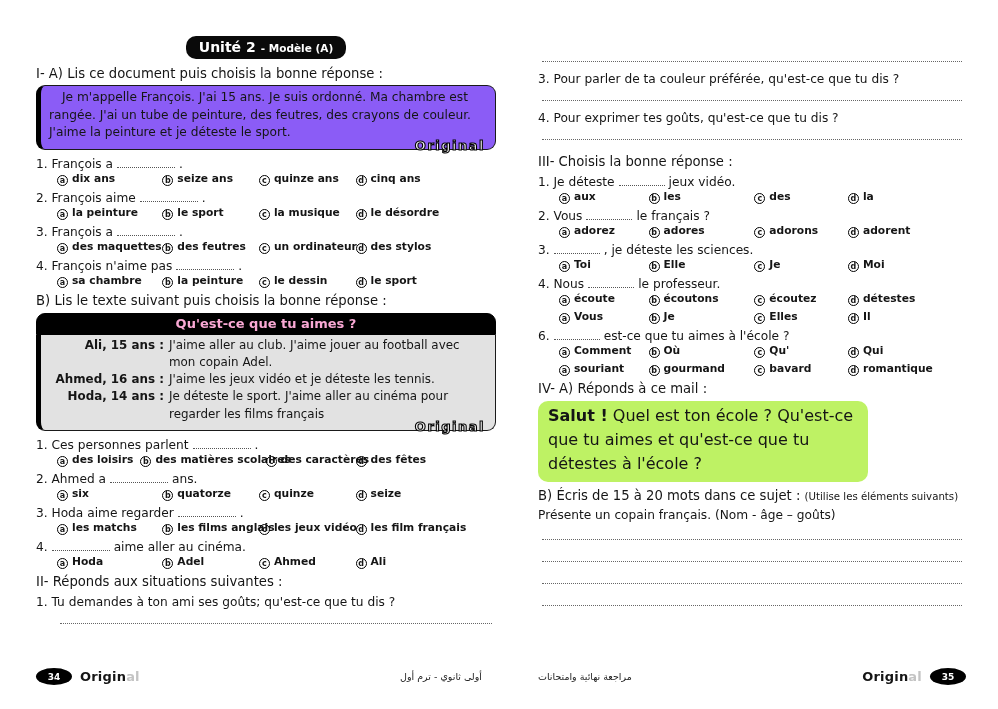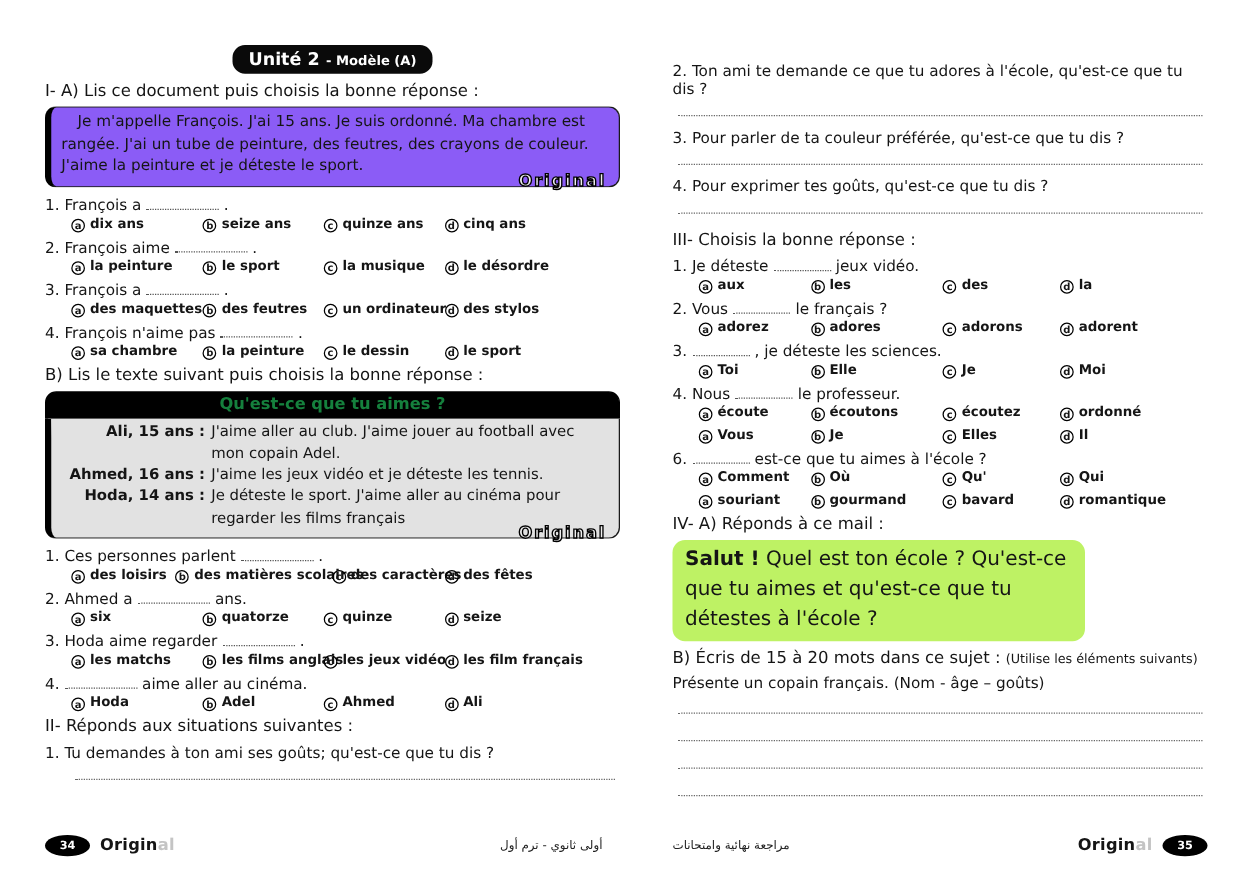--- a/index.html
+++ b/index.html
@@ -39,21 +39,21 @@
   .choices.wide { grid-template-columns:19% 28.5% 20.5% 32%; }
   .page-right .choices { grid-template-columns:22% 26% 23% 29%; }
   .choice { display:flex; align-items:baseline; gap:4px; font-size:10.7px; font-weight:bold; white-space:nowrap; }
   .letter {
     flex:none; width:11px; height:11px; border:1.2px solid #000; border-radius:50%;
     font-size:8px; font-weight:bold; line-height:10px; text-align:center; transform:translateY(1px);
   }
 
   .titledbox { position:relative; margin:1px 0 5px; }
   .titlebar {
-    background:#000; color:#15803d; font-weight:bold; font-size:13px; text-align:center;
+    background:#000; color:#f9a8d4; font-weight:bold; font-size:13px; text-align:center;
     border-radius:9px 9px 0 0; padding:2px 0 3px; border:1.5px solid #000;
   }
   .titledbody {
     position:relative; background:#e2e2e2; border:1.6px solid #1a1a1a; border-top:none;
     border-left:5px solid #000; border-radius:0 0 9px 9px; padding:2px 8px 7px;
     font-size:11.9px; line-height:1.45;
   }
   .speaker { display:grid; grid-template-columns:120px 1fr; }
   .spk-name { font-weight:bold; text-align:right; padding-right:5px; white-space:nowrap; }
 
@@ -302,21 +302,20 @@
 
     <div class="footer">
       <span class="pagenum">34</span>
       <span class="logo" style="margin-left:8px;"><span>Origin</span><span class="al">al</span></span>
       <span class="arabic" style="margin-left:auto; margin-right:14px;">أولى ثانوي - ترم أول</span>
     </div>
   </div>
 
   <div class="page page-right">
 
-    <div class="qline">2. Ton ami te demande ce que tu adores à l'école, qu'est-ce que tu dis ?</div>
     <div class="ansline tight"></div>
 
     <div class="qline">3. Pour parler de ta couleur préférée, qu'est-ce que tu dis ?</div>
     <div class="ansline tight"></div>
 
     <div class="qline">4. Pour exprimer tes goûts, qu'est-ce que tu dis ?</div>
     <div class="ansline tight"></div>
 
     <div class="h" style="margin-top:6px;">III- Choisis la bonne réponse :</div>
 
@@ -396,21 +395,21 @@
         <span class="choice">
             <span class="letter">b</span>
             <span>écoutons</span>
           </span>
         <span class="choice">
             <span class="letter">c</span>
             <span>écoutez</span>
           </span>
         <span class="choice">
             <span class="letter">d</span>
-            <span>ordonné</span>
+            <span>détestes</span>
           </span>
       </div>
     </div>
 
     <div>
       <div class="choices">
         <span class="choice">
             <span class="letter">a</span>
             <span>Vous</span>
           </span>

